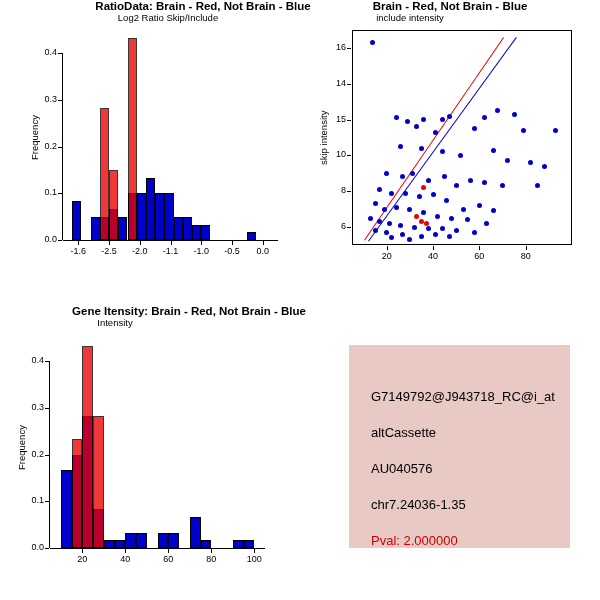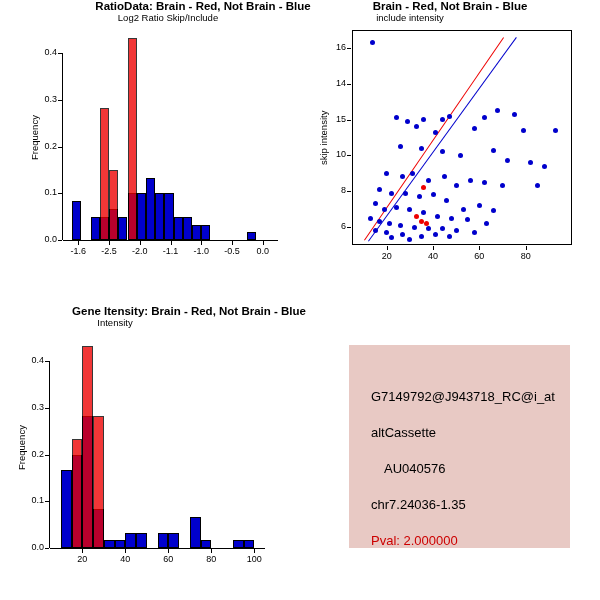--- a/index.html
+++ b/index.html
@@ -236,16 +236,16 @@
       <div class="tickh" style="left: -5px; top: 70px; width: 4px;"></div>
       <div class="ticklabel" style="left: -32px; top: 64px; width: 26px; text-align: right;">0.3</div>
       <div class="tickh" style="left: -5px; top: 23.3333px; width: 4px;"></div>
       <div class="ticklabel" style="left: -32px; top: 17.3333px; width: 26px; text-align: right;">0.4</div>
     </div>
 </div>
 
 <div class="infobox" id="infobox" style="left: 349px; top: 345px; width: 221px; height: 203px; background: rgb(232, 201, 196);">
     <div class="infotext" style="left: 22px; top: 44px; color: rgb(0, 0, 0);">G7149792@J943718_RC@i_at</div>
     <div class="infotext" style="left: 22px; top: 80px; color: rgb(0, 0, 0);">altCassette</div>
-    <div class="infotext" style="left: 22px; top: 116px; color: rgb(0, 0, 0); margin-left: 13px;">AU040576</div>
+    <div class="infotext" style="left: 22px; top: 116px; color: rgb(0, 0, 0);">AU040576</div>
     <div class="infotext" style="left: 22px; top: 152px; color: rgb(0, 0, 0);">chr7.24036-1.35</div>
     <div class="infotext" style="left: 22px; top: 188px; color: rgb(204, 0, 0);">Pval: 2.000000</div>
   </div>
 
 </body></html>

